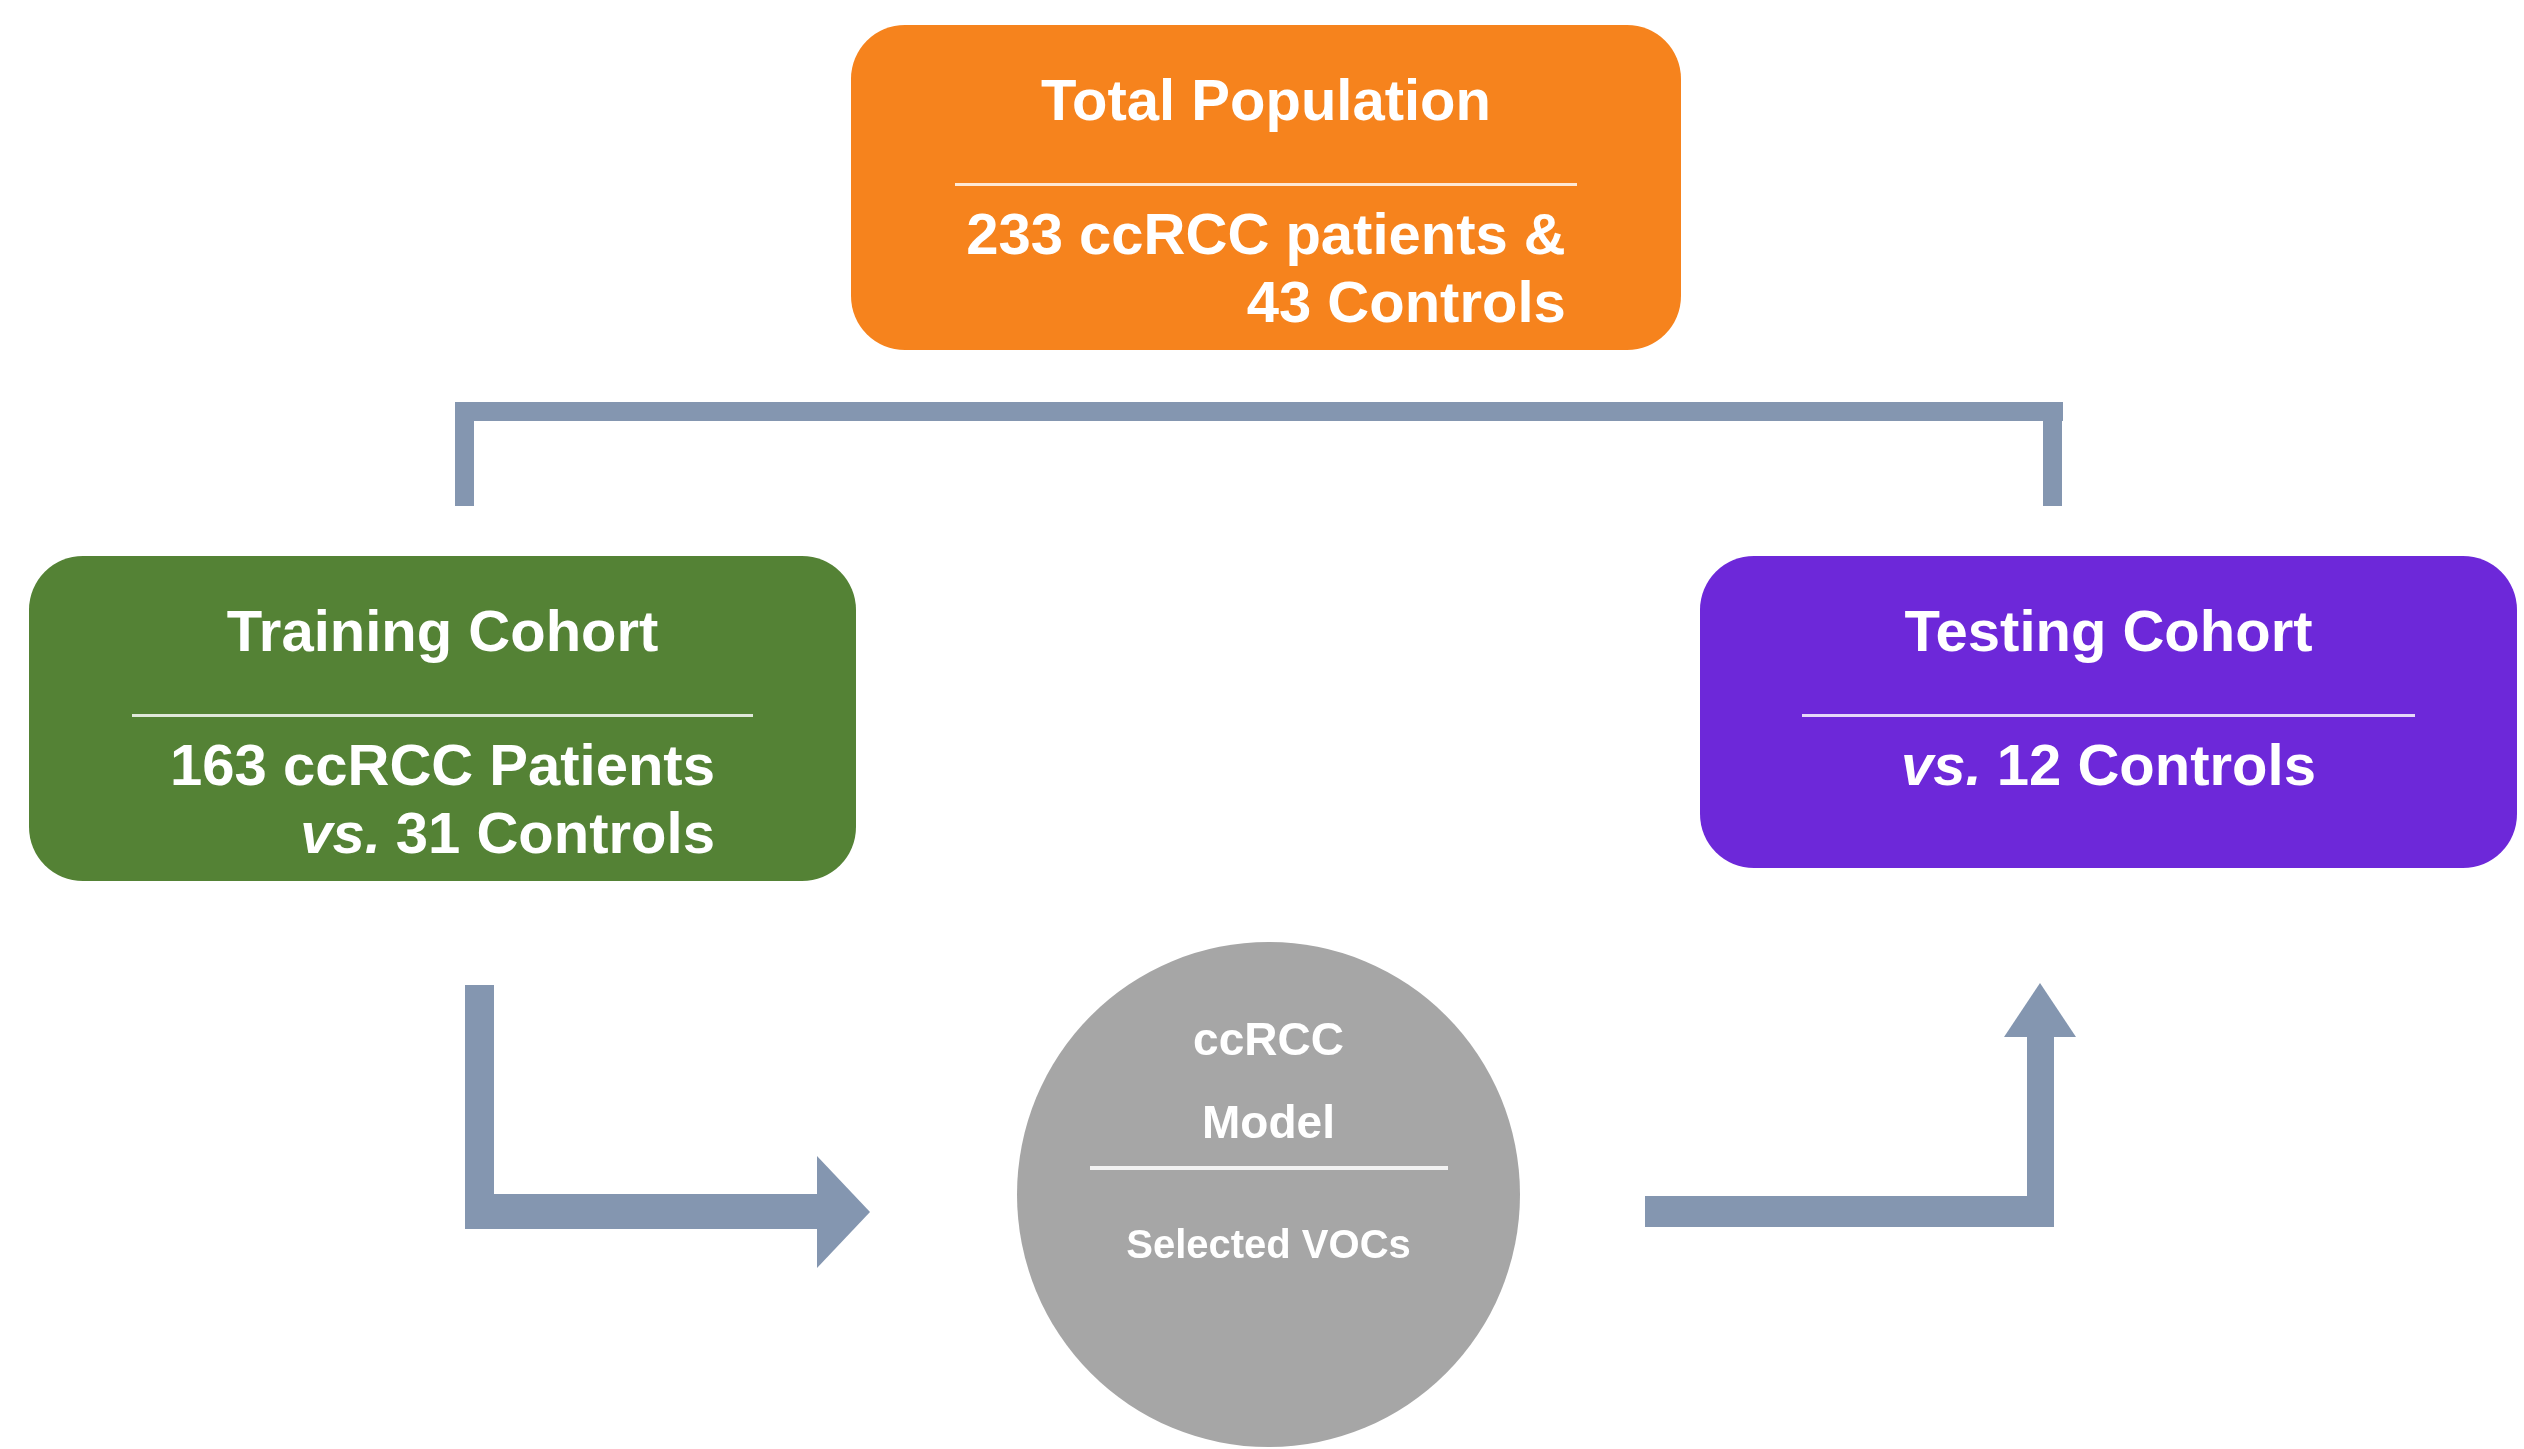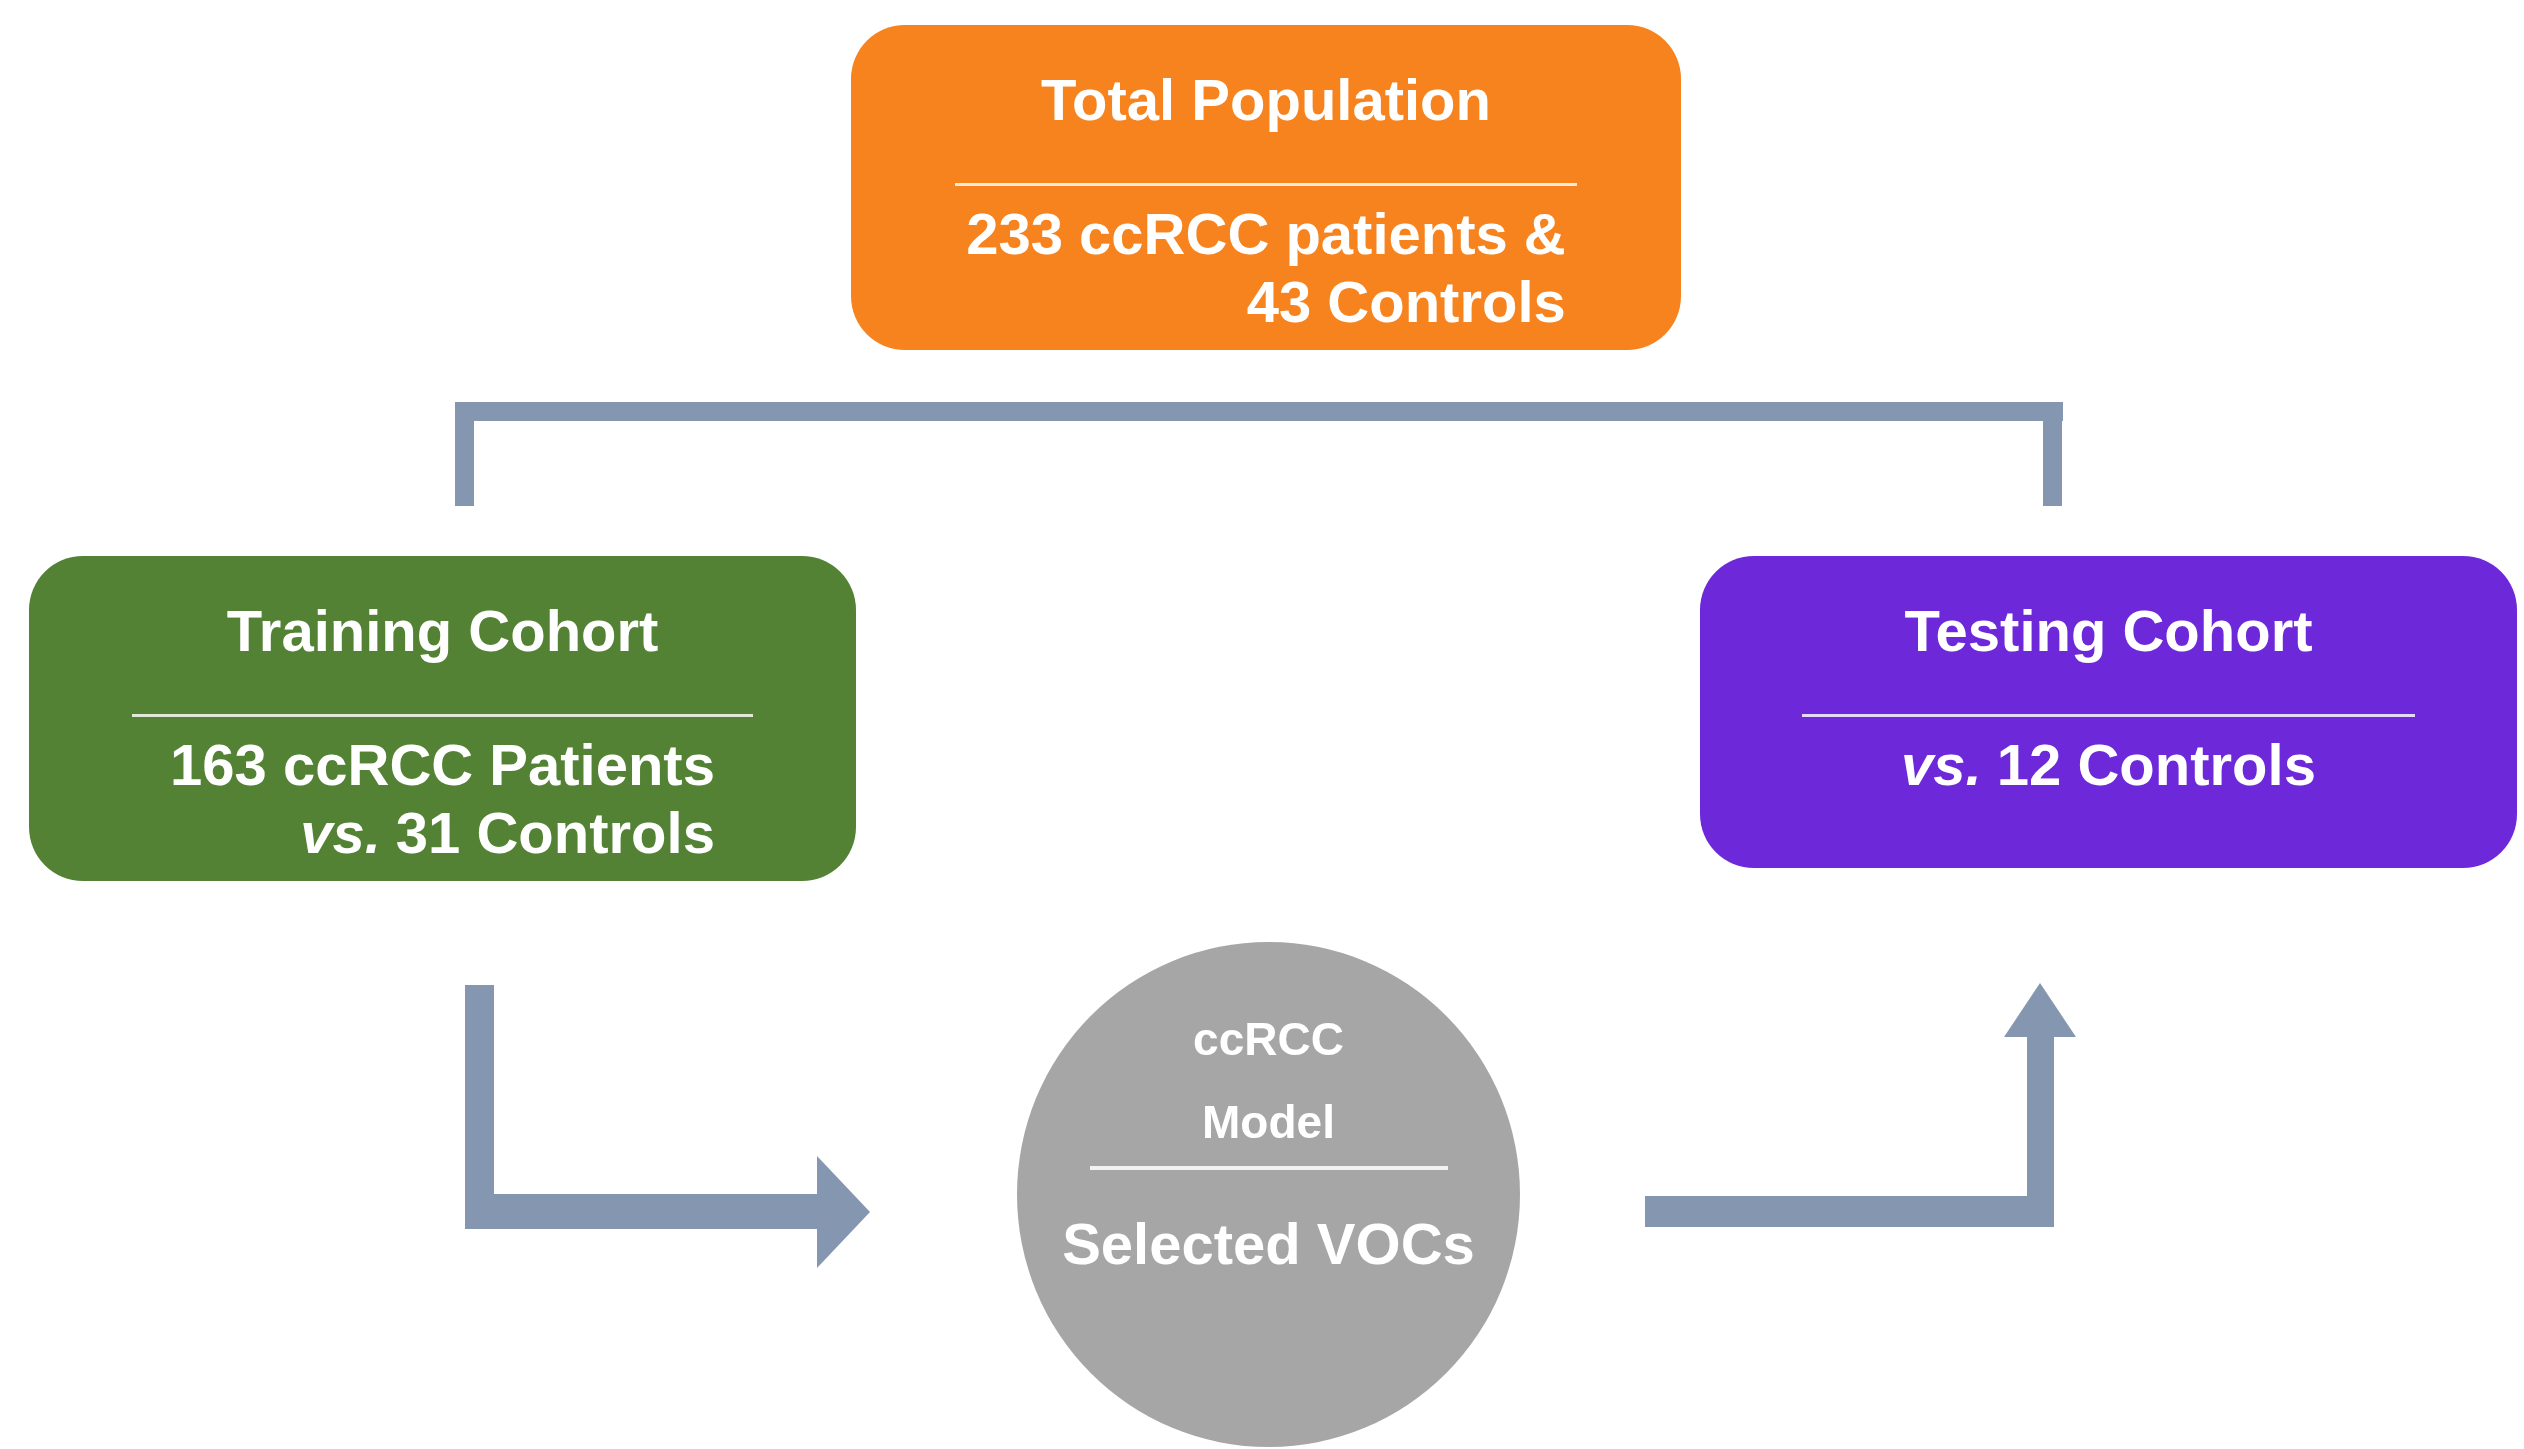--- a/index.html
+++ b/index.html
@@ -104,21 +104,21 @@
     line-height: 83px;
     white-space: nowrap;
   }
   .circle-divider {
     width: 358px;
     height: 3.9px;
     background: rgba(255,255,255,0.85);
     margin-top: 1.9px;
   }
   .circle-subtitle {
-    font-size: 58px;
+    font-size: 40px;
     line-height: 48px;
     margin-top: 50px;
     white-space: nowrap;
   }
 </style>
 </head>
 <body>
 
 <div class="canvas">
 

